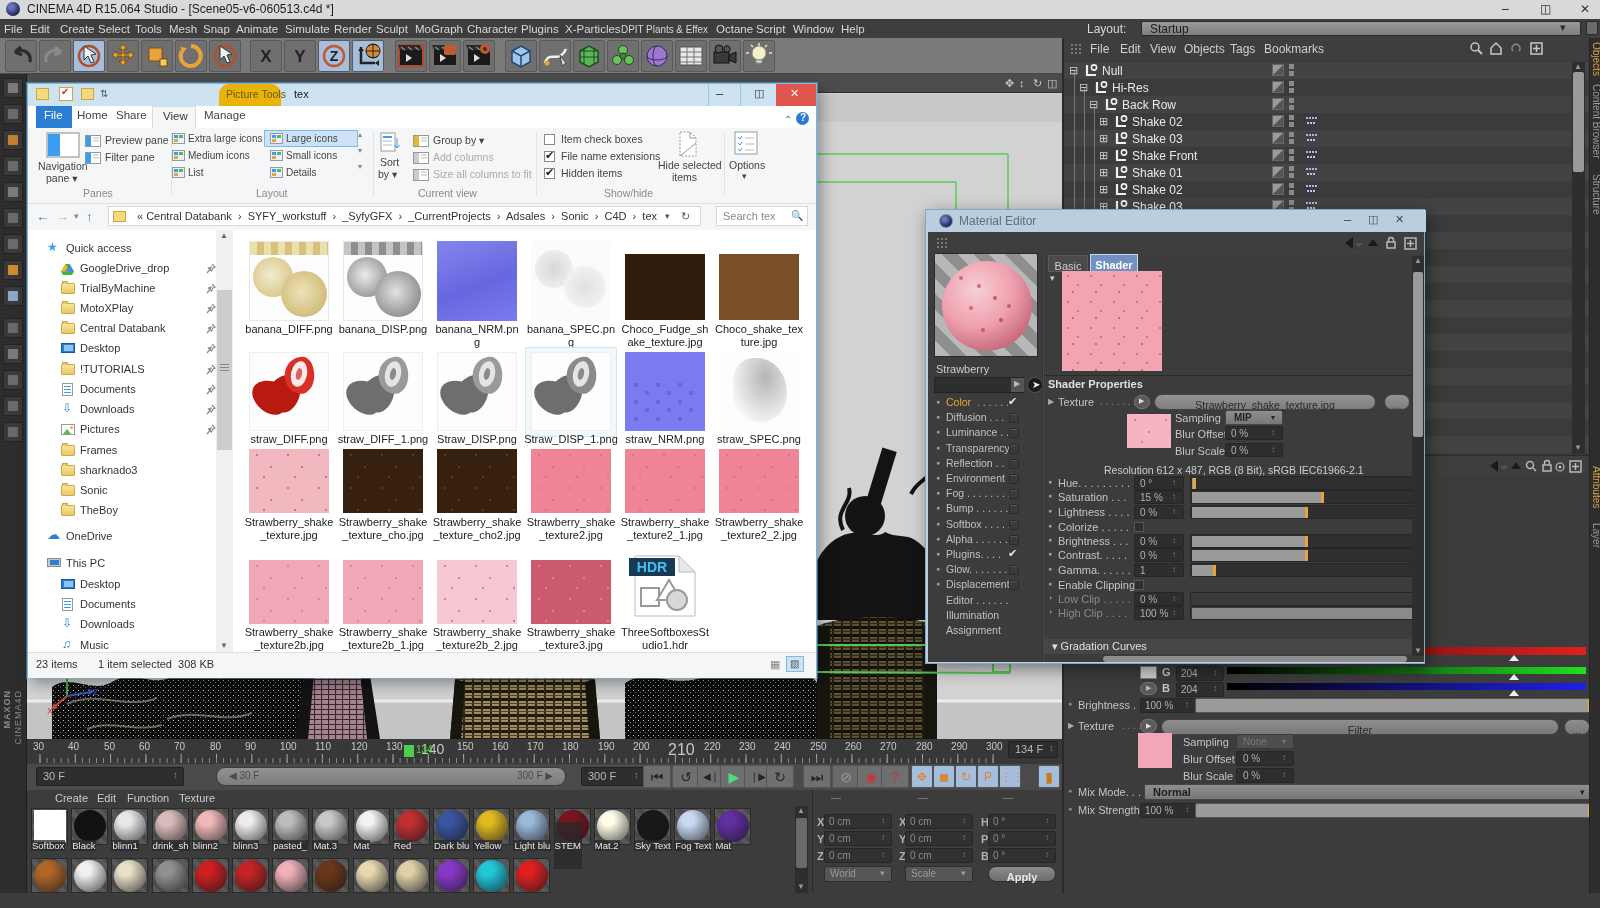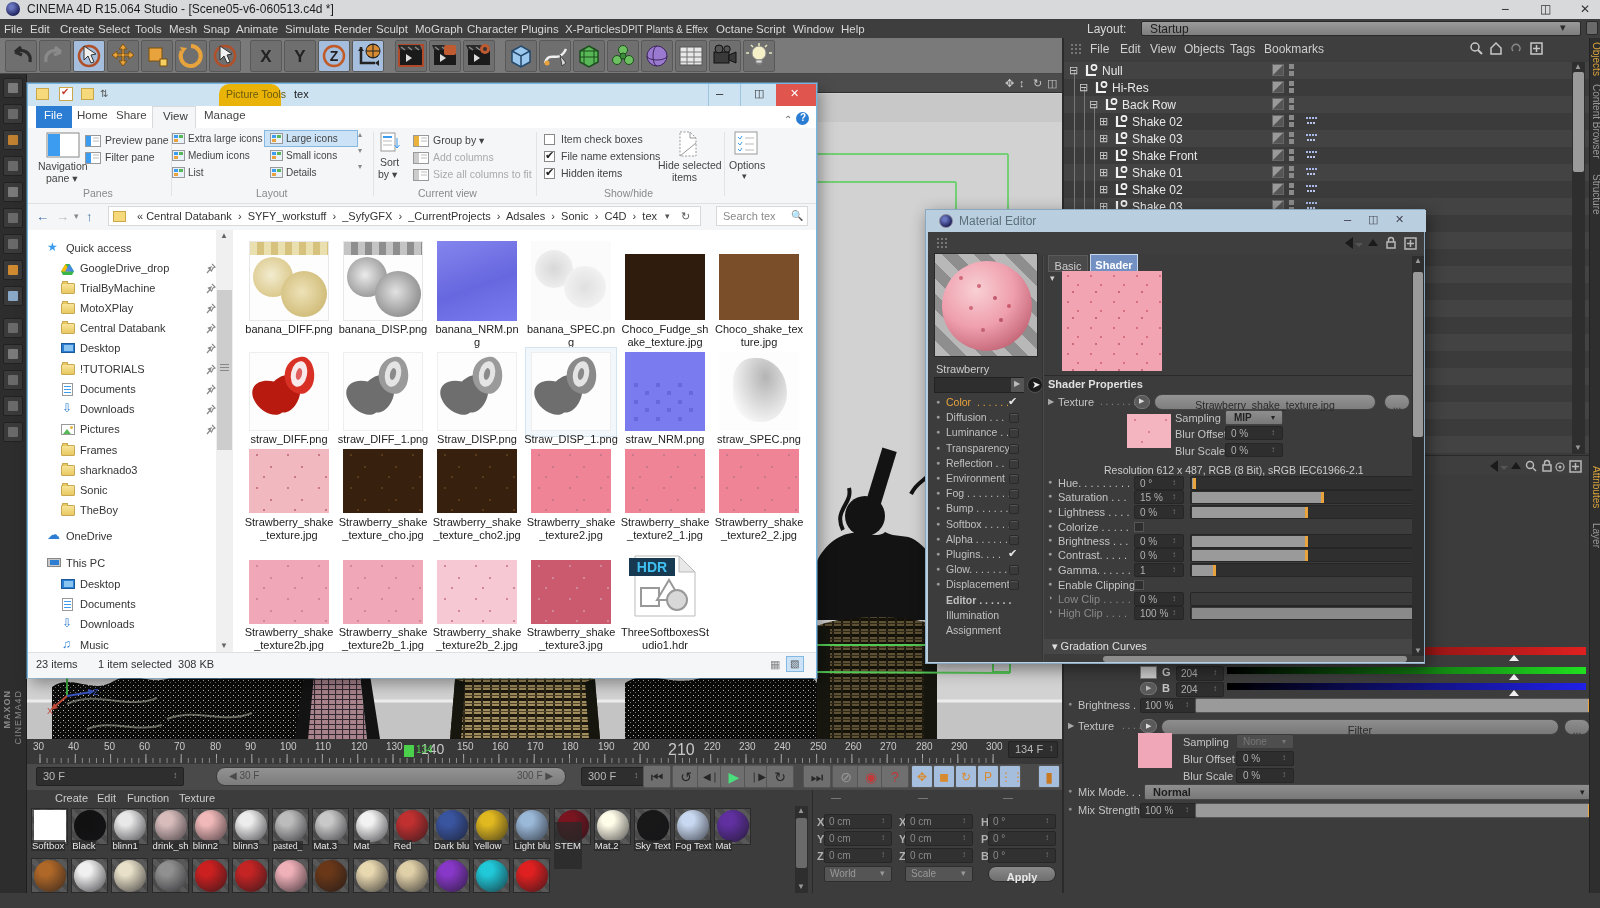--- a/index.html
+++ b/index.html
@@ -518,21 +518,21 @@
         <div style="position:absolute;left:2px;top:1px;width:32px;height:32px;border-radius:50%;background:radial-gradient(circle at 35% 30%, #f0b8b8 20%, #15151a 125%);"></div>
       </div>
       <div style="position:absolute;left:164.8px;top:50px;font-size:9.5px;color:#e8e8e8;white-space:nowrap;"><span style="background:rgba(40,40,40,0.75);padding:0 1px;">blinn2</span></div>
       <div style="position:absolute;left:205px;top:18px;width:37px;height:37px;background:repeating-linear-gradient(45deg,#585858 0 5px,#4a4a4a 5px 10px);border:1px solid #2a2a2a;">
         <div style="position:absolute;left:2px;top:1px;width:32px;height:32px;border-radius:50%;background:radial-gradient(circle at 35% 30%, #ececec 20%, #15151a 125%);"></div>
       </div>
       <div style="position:absolute;left:205.0px;top:50px;font-size:9.5px;color:#e8e8e8;white-space:nowrap;"><span style="background:rgba(40,40,40,0.75);padding:0 1px;">blinn3</span></div>
       <div style="position:absolute;left:245px;top:18px;width:37px;height:37px;background:repeating-linear-gradient(45deg,#585858 0 5px,#4a4a4a 5px 10px);border:1px solid #2a2a2a;">
         <div style="position:absolute;left:2px;top:1px;width:32px;height:32px;border-radius:50%;background:radial-gradient(circle at 35% 30%, #bcbcbc 20%, #15151a 125%);"></div>
       </div>
-      <div style="position:absolute;left:245.20000000000002px;top:50px;font-size:9.5px;color:#e8e8e8;white-space:nowrap;"><span style="background:rgba(40,40,40,0.75);padding:0 1px;font-family:Liberation Serif, serif;">pasted_</span></div>
+      <div style="position:absolute;left:245.20000000000002px;top:50px;font-size:9.5px;color:#e8e8e8;white-space:nowrap;"><span style="background:rgba(40,40,40,0.75);padding:0 1px;">pasted_</span></div>
       <div style="position:absolute;left:285px;top:18px;width:37px;height:37px;background:repeating-linear-gradient(45deg,#585858 0 5px,#4a4a4a 5px 10px);border:1px solid #2a2a2a;">
         <div style="position:absolute;left:2px;top:1px;width:32px;height:32px;border-radius:50%;background:radial-gradient(circle at 35% 30%, #c8c8c8 20%, #15151a 125%);"></div>
       </div>
       <div style="position:absolute;left:285.40000000000003px;top:50px;font-size:9.5px;color:#e8e8e8;white-space:nowrap;"><span style="background:rgba(40,40,40,0.75);padding:0 1px;">Mat.3</span></div>
       <div style="position:absolute;left:326px;top:18px;width:37px;height:37px;background:repeating-linear-gradient(45deg,#585858 0 5px,#4a4a4a 5px 10px);border:1px solid #2a2a2a;">
         <div style="position:absolute;left:2px;top:1px;width:32px;height:32px;border-radius:50%;background:radial-gradient(circle at 35% 30%, #f2f2f2 20%, #15151a 125%);"></div>
       </div>
       <div style="position:absolute;left:325.6px;top:50px;font-size:9.5px;color:#e8e8e8;white-space:nowrap;"><span style="background:rgba(40,40,40,0.75);padding:0 1px;">Mat</span></div>
       <div style="position:absolute;left:366px;top:18px;width:37px;height:37px;background:repeating-linear-gradient(45deg,#585858 0 5px,#4a4a4a 5px 10px);border:1px solid #2a2a2a;">
         <div style="position:absolute;left:2px;top:1px;width:32px;height:32px;border-radius:50%;background:radial-gradient(circle at 35% 30%, #c03030 20%, #15151a 125%);"></div>
@@ -1402,21 +1402,21 @@
         <div style="position:absolute;left:81px;top:303px;width:10px;height:10px;background:#3a3a3a;border:1px solid #2a2a2a;border-radius:2px;box-shadow:inset 0 1px 0 #555;"></div>
         <div style="position:absolute;left:8px;top:318.0px;font-size:7px;color:#9a9a9a;white-space:nowrap;">●</div>
         <div style="position:absolute;left:18px;top:316.0px;font-size:10.5px;color:#c0c0c0;white-space:nowrap;">Plugins. . . .</div>
         <div style="position:absolute;left:80px;top:315.0px;font-size:11px;color:#e8e8e8;white-space:nowrap;">✔</div>
         <div style="position:absolute;left:8px;top:333.2px;font-size:7px;color:#9a9a9a;white-space:nowrap;">●</div>
         <div style="position:absolute;left:18px;top:331.2px;font-size:10.5px;color:#c0c0c0;white-space:nowrap;">Glow. . . . . . .</div>
         <div style="position:absolute;left:81px;top:333px;width:10px;height:10px;background:#3a3a3a;border:1px solid #2a2a2a;border-radius:2px;box-shadow:inset 0 1px 0 #555;"></div>
         <div style="position:absolute;left:8px;top:348.4px;font-size:7px;color:#9a9a9a;white-space:nowrap;">●</div>
         <div style="position:absolute;left:18px;top:346.4px;font-size:10.5px;color:#c0c0c0;white-space:nowrap;">Displacement</div>
         <div style="position:absolute;left:81px;top:348px;width:10px;height:10px;background:#3a3a3a;border:1px solid #2a2a2a;border-radius:2px;box-shadow:inset 0 1px 0 #555;"></div>
-        <div style="position:absolute;left:18px;top:361.6px;font-size:10.5px;color:#c0c0c0;white-space:nowrap;font-weight:bold;">Editor . . . . . .</div>
+        <div style="position:absolute;left:18px;top:361.6px;font-size:10.5px;color:#c0c0c0;white-space:nowrap;">Editor . . . . . .</div>
         <div style="position:absolute;left:18px;top:376.79999999999995px;font-size:10.5px;color:#c0c0c0;white-space:nowrap;">Illumination</div>
         <div style="position:absolute;left:18px;top:392.0px;font-size:10.5px;color:#c0c0c0;white-space:nowrap;">Assignment</div>
         <div style="position:absolute;left:116px;top:24px;width:380px;height:405px;background:#3c3c3c;"></div>
         <div style="position:absolute;left:120px;top:23px;width:40px;height:17px;background:#4a4a4a;border:1px solid #5a5a5a;text-align:center;"><span style="font-size:11px;color:#ccc;line-height:16px;">Basic</span></div>
         <div style="position:absolute;left:162px;top:22px;width:48px;height:19px;background:#7291c2;border:1px solid #c8d8ec;text-align:center;"><span style="font-size:11px;color:#fff;font-weight:bold;line-height:17px;">Shader</span></div>
         <div style="position:absolute;left:122px;top:41px;font-size:9px;color:#ccc;white-space:nowrap;">▾</div>
         <div style="position:absolute;left:134px;top:39px;width:100px;height:100px;background-color:#f2a4b2;background-image:radial-gradient(circle 1.5px at 6px 5px, #d8707f 90%, transparent), radial-gradient(circle 1.5px at 16px 14px, #d8707f 90%, transparent), radial-gradient(circle 1.5px at 11px 21px, #c86a78 90%, transparent);background-size:23px 26px;"></div>
         <div style="position:absolute;left:116px;top:143px;width:380px;height:1px;background:#2a2a2a;"></div>
         <div style="position:absolute;left:120px;top:146px;font-size:11px;color:#e0e0e0;font-weight:bold;white-space:nowrap;">Shader Properties</div>
         <div style="position:absolute;left:120px;top:165px;font-size:8px;color:#aaa;white-space:nowrap;">▶</div>

